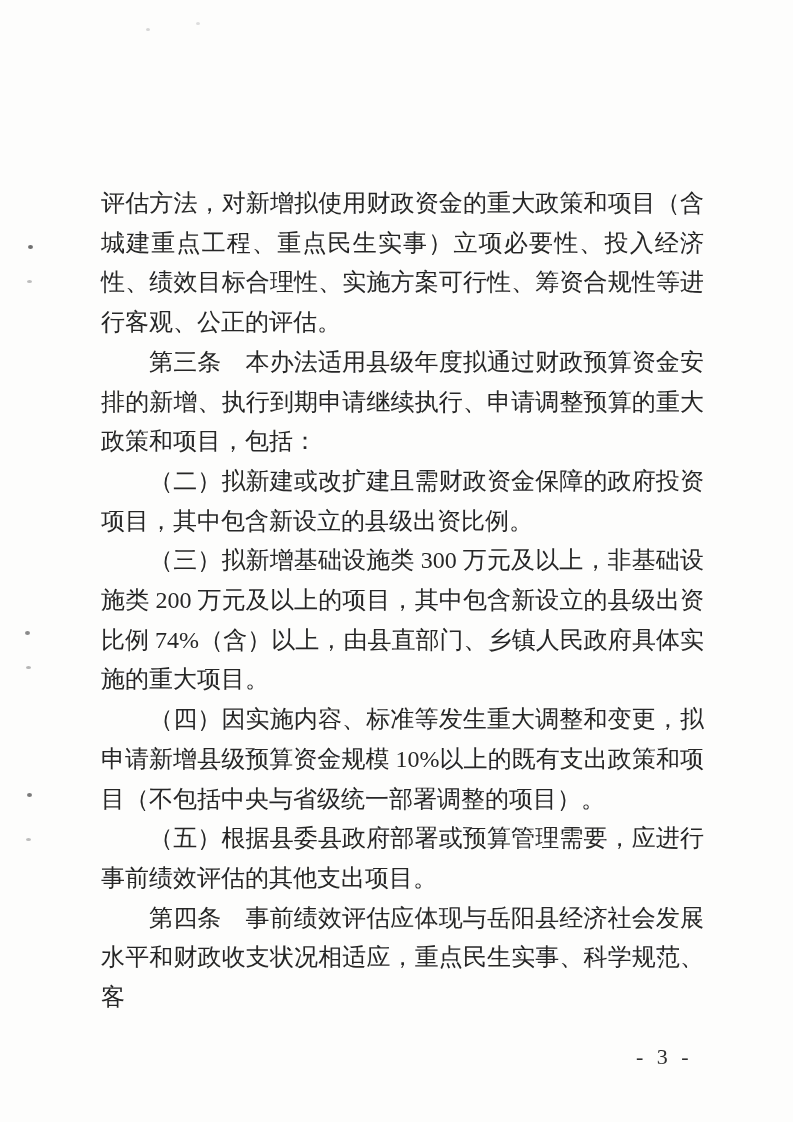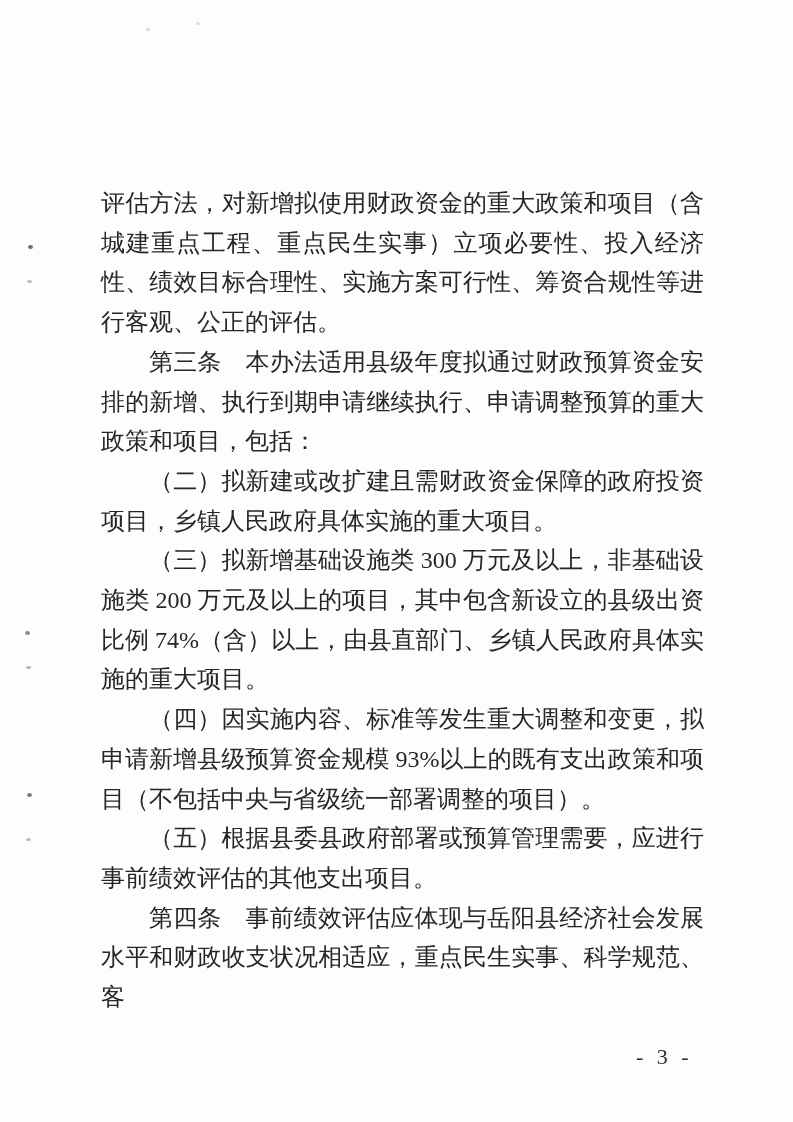--- a/index.html
+++ b/index.html
@@ -70,22 +70,22 @@
   <div class="speckle sp3"></div>
   <div class="speckle sp4"></div>
   <div class="speckle sp5"></div>
   <div class="speckle sp6"></div>
   <div class="speckle sp7"></div>
   <div class="speckle sp8"></div>
 
   <div class="text-column">
     <p class="para">评估方法，对新增拟使用财政资金的重大政策和项目（含城建重点工程、重点民生实事）立项必要性、投入经济性、绩效目标合理性、实施方案可行性、筹资合规性等进行客观、公正的评估。</p>
     <p class="para indent">第三条　本办法适用县级年度拟通过财政预算资金安排的新增、执行到期申请继续执行、申请调整预算的重大政策和项目，包括：</p>
-    <p class="para indent">（二）拟新建或改扩建且需财政资金保障的政府投资项目，乡镇人民政府具体实施的重大项目。</p>
+    <p class="para indent">（二）拟新建或改扩建且需财政资金保障的政府投资项目，其中包含新设立的县级出资比例。</p>
     <p class="para indent">（三）拟新增基础设施类 300 万元及以上，非基础设施类 200 万元及以上的项目，其中包含新设立的县级出资比例 74%（含）以上，由县直部门、乡镇人民政府具体实施的重大项目。</p>
-    <p class="para indent">（四）因实施内容、标准等发生重大调整和变更，拟申请新增县级预算资金规模 93%以上的既有支出政策和项目（不包括中央与省级统一部署调整的项目）。</p>
+    <p class="para indent">（四）因实施内容、标准等发生重大调整和变更，拟申请新增县级预算资金规模 10%以上的既有支出政策和项目（不包括中央与省级统一部署调整的项目）。</p>
     <p class="para indent">（五）根据县委县政府部署或预算管理需要，应进行事前绩效评估的其他支出项目。</p>
     <p class="para indent">第四条　事前绩效评估应体现与岳阳县经济社会发展水平和财政收支状况相适应，重点民生实事、科学规范、客</p>
   </div>
 
   <div class="page-number">- 3 -</div>
 
 </div>
 
 </body></html>

